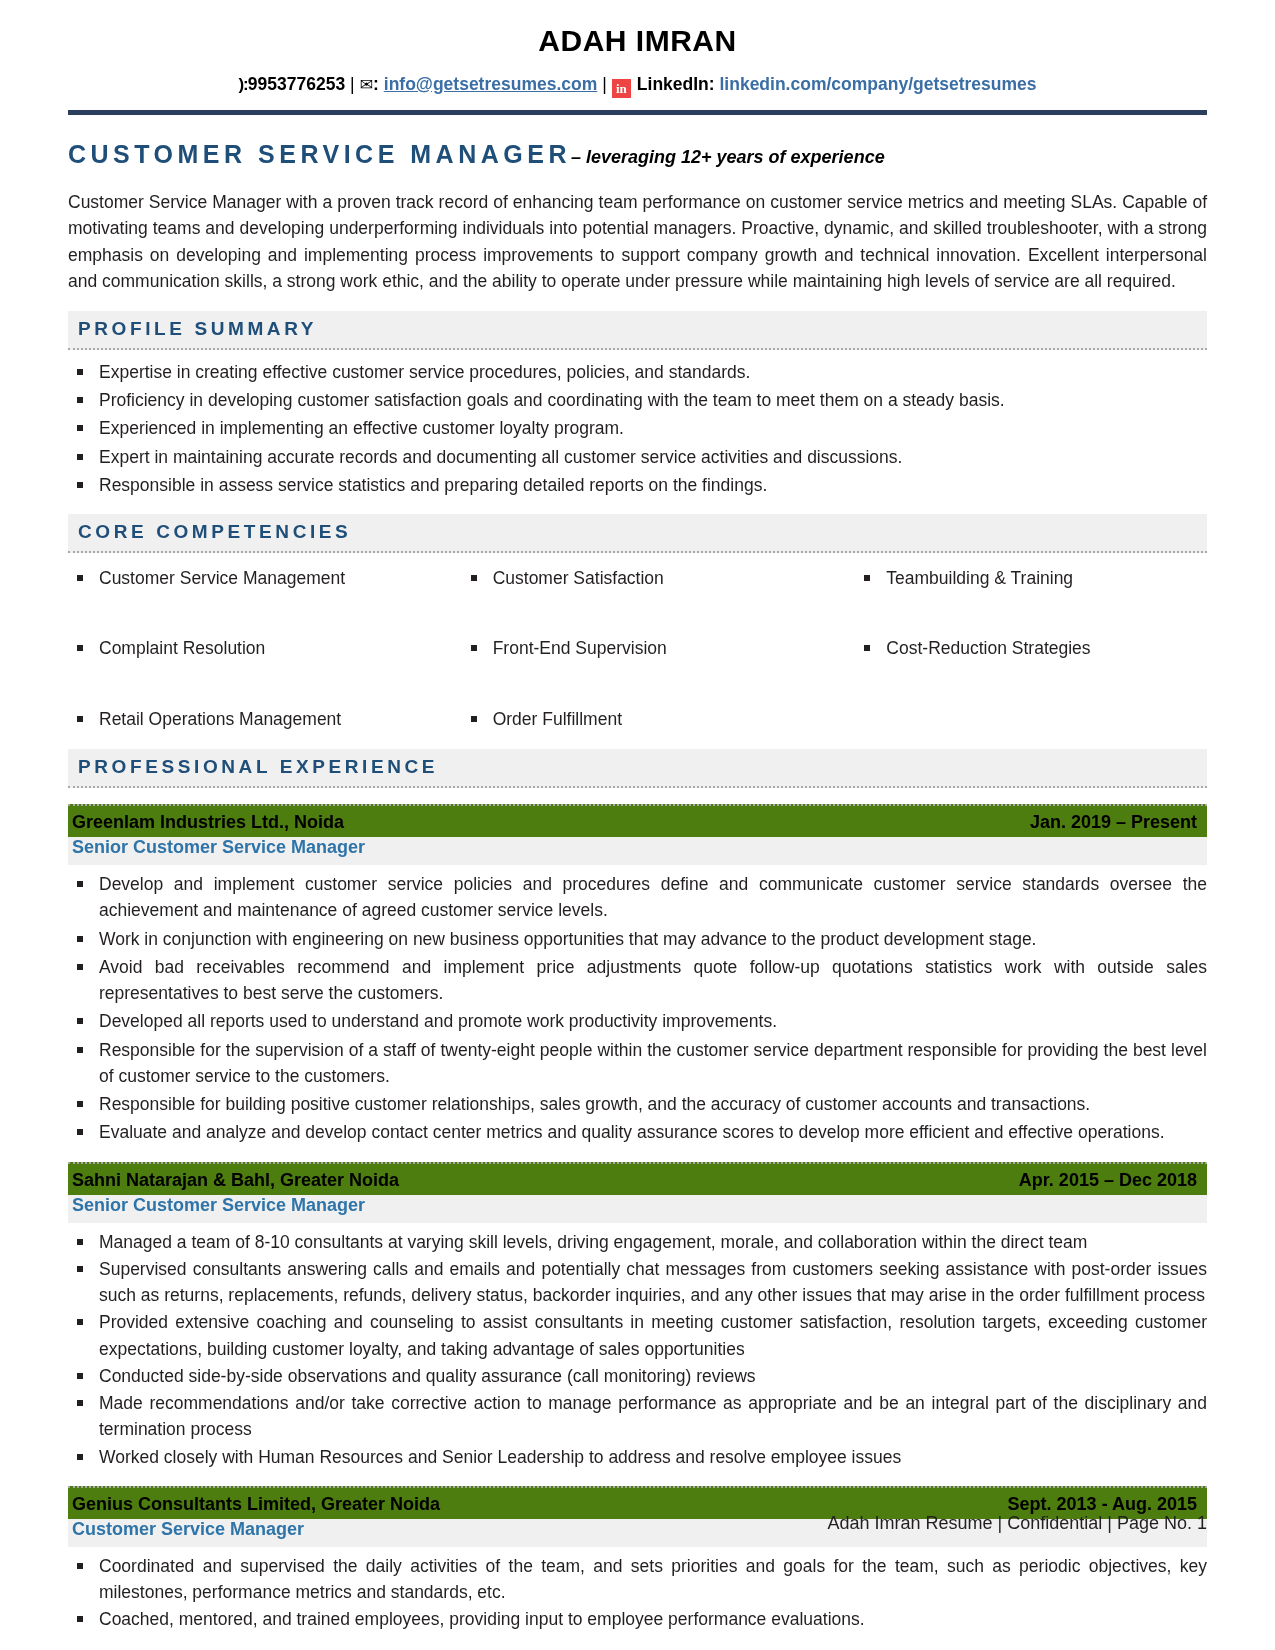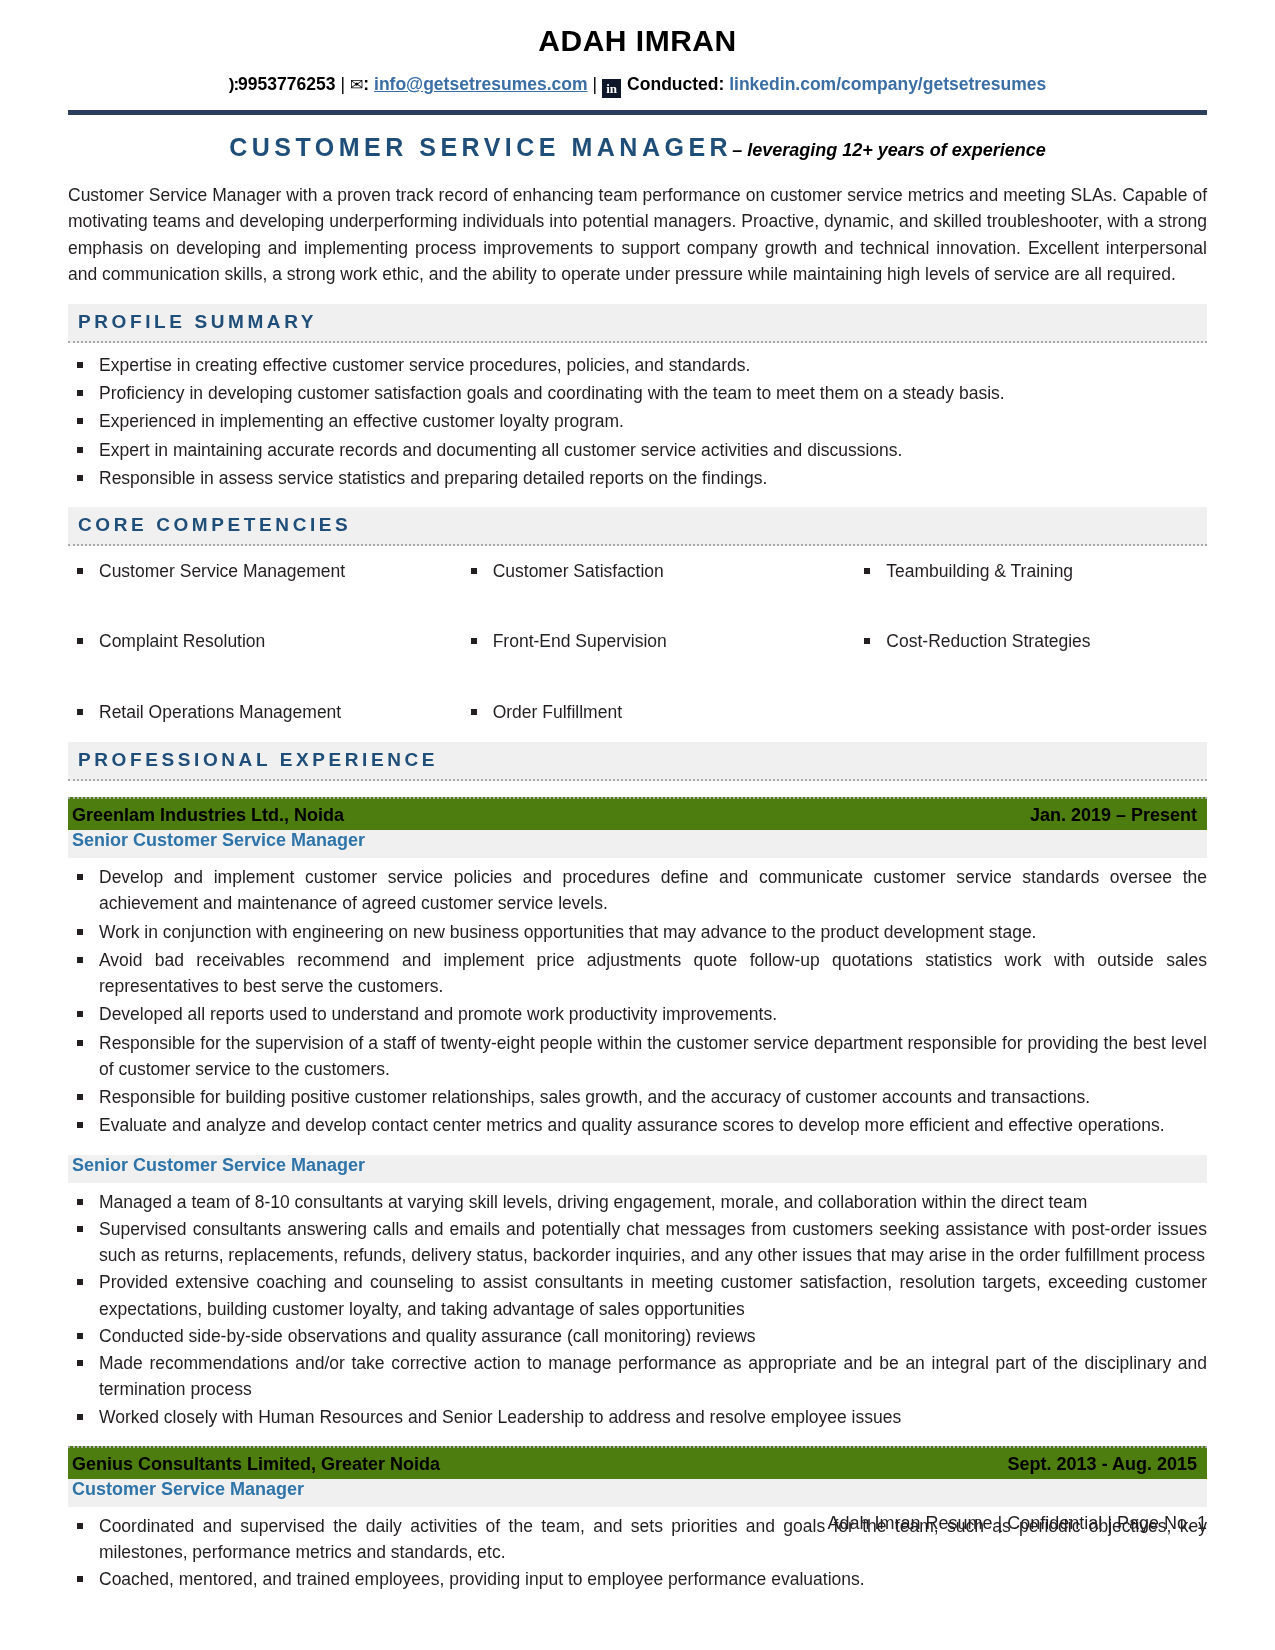--- a/index.html
+++ b/index.html
@@ -63,40 +63,39 @@
   }
   .link-plain {
     color: #3a6ea5;
     text-decoration: none;
     font-weight: bold;
   }
   .li-icon {
     display: inline-block;
     width: 19px;
     height: 19px;
-    background: #0f172a;
+    background: #ef4444;
     color: #ffffff;
     font-size: 13px;
     font-weight: bold;
     line-height: 19px;
     text-align: center;
     vertical-align: -3px;
     margin-right: 6px;
     font-family: "Liberation Serif", serif;
   }
   .rule {
     height: 5px;
     background: #2b3e5c;
     margin-top: 12px;
   }
 
   
   .headline {
-    text-align: center;
-    margin-top: 19px;
+    margin-top: 26px;
     line-height: 1.1;
   }
   .headline .role {
     color: #1f4e79;
     font-size: 25px;
     font-weight: bold;
     letter-spacing: 4.5px;
   }
   .headline .tagline {
     color: #000;
@@ -222,21 +221,21 @@
   }
 </style>
 </head>
 <body>
 
 <div class="page">
 
   <div class="name">ADAH IMRAN</div>
 
   <div class="contact-line">
-    <span class="phone-icon">):</span><span>9953776253</span><span class="sep">|</span><span class="mail-icon">✉</span><span>: </span><a class="link" href="#">info@getsetresumes.com</a><span class="sep">|</span><span class="li-icon">in</span><span>Conducted:</span> <a class="link-plain" href="#">linkedin.com/company/getsetresumes</a>
+    <span class="phone-icon">):</span><span>9953776253</span><span class="sep">|</span><span class="mail-icon">✉</span><span>: </span><a class="link" href="#">info@getsetresumes.com</a><span class="sep">|</span><span class="li-icon">in</span><span>LinkedIn:</span> <a class="link-plain" href="#">linkedin.com/company/getsetresumes</a>
   </div>
 
   <div class="rule"></div>
 
   <div class="headline">
     <span class="role">CUSTOMER SERVICE MANAGER</span><span class="tagline">– leveraging 12+ years of experience</span>
   </div>
 
   <div class="summary">Customer Service Manager with a proven track record of enhancing team performance on customer service metrics and meeting SLAs. Capable of motivating teams and developing underperforming individuals into potential managers. Proactive, dynamic, and skilled troubleshooter, with a strong emphasis on developing and implementing process improvements to support company growth and technical innovation. Excellent interpersonal and communication skills, a strong work ethic, and the ability to operate under pressure while maintaining high levels of service are all required.</div>
 
@@ -274,20 +273,24 @@
       <li>Work in conjunction with engineering on new business opportunities that may advance to the product development stage.</li>
       <li>Avoid bad receivables recommend and implement price adjustments quote follow-up quotations statistics work with outside sales representatives to best serve the customers.</li>
       <li>Developed all reports used to understand and promote work productivity improvements.</li>
       <li>Responsible for the supervision of a staff of twenty-eight people within the customer service department responsible for providing the best level of customer service to the customers.</li>
       <li>Responsible for building positive customer relationships, sales growth, and the accuracy of customer accounts and transactions.</li>
       <li>Evaluate and analyze and develop contact center metrics and quality assurance scores to develop more efficient and effective operations.</li>
     </ul>
   </div>
 
   <div class="job">
+    <div class="job-head">
+      <div class="job-company">Sahni Natarajan &amp; Bahl, Greater Noida</div>
+      <div class="job-dates">Apr. 2015 – Dec 2018</div>
+    </div>
     <div class="job-title">Senior Customer Service Manager</div>
     <ul class="bul tight">
       <li>Managed a team of 8-10 consultants at varying skill levels, driving engagement, morale, and collaboration within the direct team</li>
       <li>Supervised consultants answering calls and emails and potentially chat messages from customers seeking assistance with post-order issues such as returns, replacements, refunds, delivery status, backorder inquiries, and any other issues that may arise in the order fulfillment process</li>
       <li>Provided extensive coaching and counseling to assist consultants in meeting customer satisfaction, resolution targets, exceeding customer expectations, building customer loyalty, and taking advantage of sales opportunities</li>
       <li>Conducted side-by-side observations and quality assurance (call monitoring) reviews</li>
       <li>Made recommendations and/or take corrective action to manage performance as appropriate and be an integral part of the disciplinary and termination process</li>
       <li>Worked closely with Human Resources and Senior Leadership to address and resolve employee issues</li>
     </ul>
   </div>

